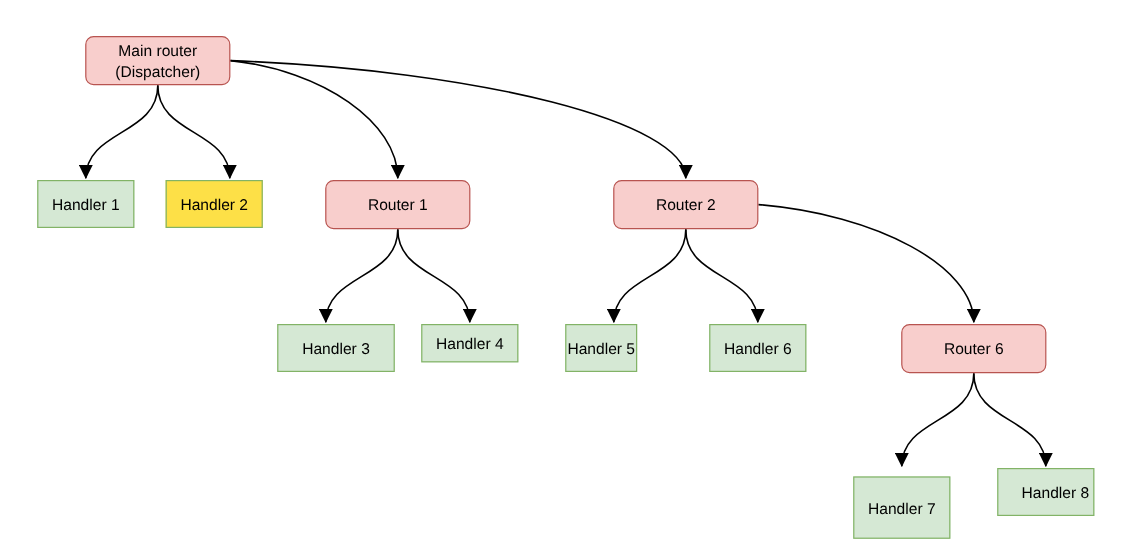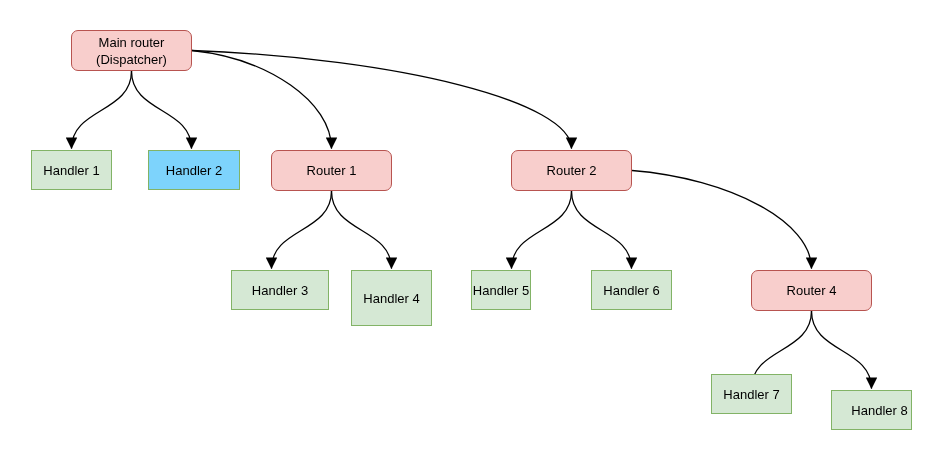--- a/index.html
+++ b/index.html
@@ -53,24 +53,24 @@
         <path d="M 571.5 191 C 571.5 233, 631.5 228, 631.5 268.5" fill="none" stroke="#000000" stroke-width="1.3" marker-end="url(#arrowhead)"></path>
         <path d="M 632 170.5 C 730.725 178.5, 811.5 222, 811.5 268.5" fill="none" stroke="#000000" stroke-width="1.3" marker-end="url(#arrowhead)"></path>
         <path d="M 811.5 311 C 811.5 353, 751.5 348, 751.5 388.5" fill="none" stroke="#000000" stroke-width="1.3" marker-end="url(#arrowhead)"></path>
         <path d="M 811.5 311 C 811.5 353, 871.5 348, 871.5 388.5" fill="none" stroke="#000000" stroke-width="1.3" marker-end="url(#arrowhead)"></path>
       </g>
   </svg>
   <div id="node-layer">
       <div class="node router" style="left: 71px; top: 30px; width: 121px; height: 41px; background: rgb(248, 206, 204); border: 1.3px solid rgb(184, 84, 80);"><span>Main router
 (Dispatcher)</span></div>
       <div class="node handler" style="left: 31px; top: 150px; width: 81px; height: 40px; background: rgb(213, 232, 212); border: 1.3px solid rgb(130, 179, 102);"><span>Handler 1</span></div>
-      <div class="node handler" style="left: 148px; top: 150px; width: 92px; height: 40px; background: #7dd3fc; border: 1.3px solid rgb(130, 179, 102);"><span>Handler 2</span></div>
+      <div class="node handler" style="left: 138px; top: 150px; width: 81px; height: 40px; background: #fde047; border: 1.3px solid rgb(130, 179, 102);"><span>Handler 2</span></div>
       <div class="node router" style="left: 271px; top: 150px; width: 121px; height: 41px; background: rgb(248, 206, 204); border: 1.3px solid rgb(184, 84, 80);"><span>Router 1</span></div>
       <div class="node router" style="left: 511px; top: 150px; width: 121px; height: 41px; background: rgb(248, 206, 204); border: 1.3px solid rgb(184, 84, 80);"><span>Router 2</span></div>
       <div class="node handler" style="left: 231px; top: 270px; width: 98px; height: 40px; background: rgb(213, 232, 212); border: 1.3px solid rgb(130, 179, 102);"><span>Handler 3</span></div>
-      <div class="node handler" style="left: 351px; top: 270px; width: 81px; height: 56px; background: rgb(213, 232, 212); border: 1.3px solid rgb(130, 179, 102);"><span>Handler 4</span></div>
+      <div class="node handler" style="left: 351px; top: 270px; width: 81px; height: 32px; background: rgb(213, 232, 212); border: 1.3px solid rgb(130, 179, 102);"><span>Handler 4</span></div>
       <div class="node handler" style="left: 471px; top: 270px; width: 60px; height: 40px; background: rgb(213, 232, 212); border: 1.3px solid rgb(130, 179, 102);"><span>Handler 5</span></div>
       <div class="node handler" style="left: 591px; top: 270px; width: 81px; height: 40px; background: rgb(213, 232, 212); border: 1.3px solid rgb(130, 179, 102);"><span>Handler 6</span></div>
-      <div class="node router" style="left: 751px; top: 270px; width: 121px; height: 41px; background: rgb(248, 206, 204); border: 1.3px solid rgb(184, 84, 80);"><span>Router 4</span></div>
-      <div class="node handler" style="left: 711px; top: 374px; width: 81px; height: 40px; background: rgb(213, 232, 212); border: 1.3px solid rgb(130, 179, 102);"><span>Handler 7</span></div>
+      <div class="node router" style="left: 751px; top: 270px; width: 121px; height: 41px; background: rgb(248, 206, 204); border: 1.3px solid rgb(184, 84, 80);"><span>Router 6</span></div>
+      <div class="node handler" style="left: 711px; top: 397px; width: 81px; height: 52px; background: rgb(213, 232, 212); border: 1.3px solid rgb(130, 179, 102);"><span>Handler 7</span></div>
       <div class="node handler" style="left: 831px; top: 390px; width: 81px; height: 40px; background: rgb(213, 232, 212); border: 1.3px solid rgb(130, 179, 102); padding-left: 16px;"><span>Handler 8</span></div>
     </div>
 </div>
 
 </body></html>

